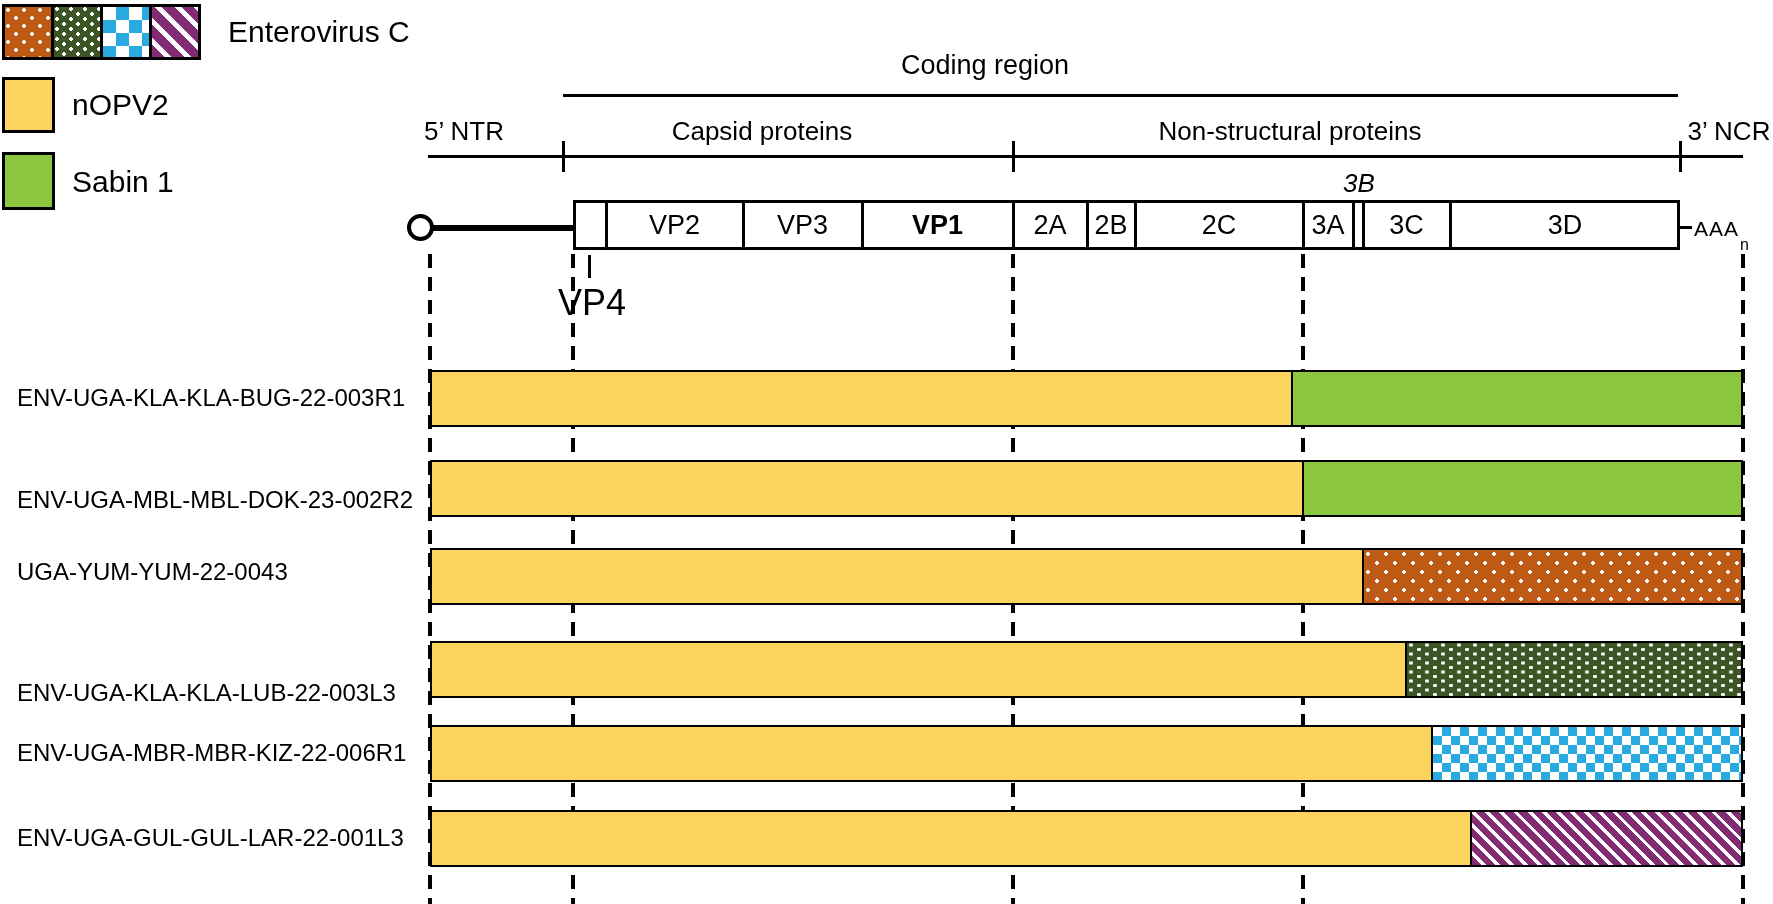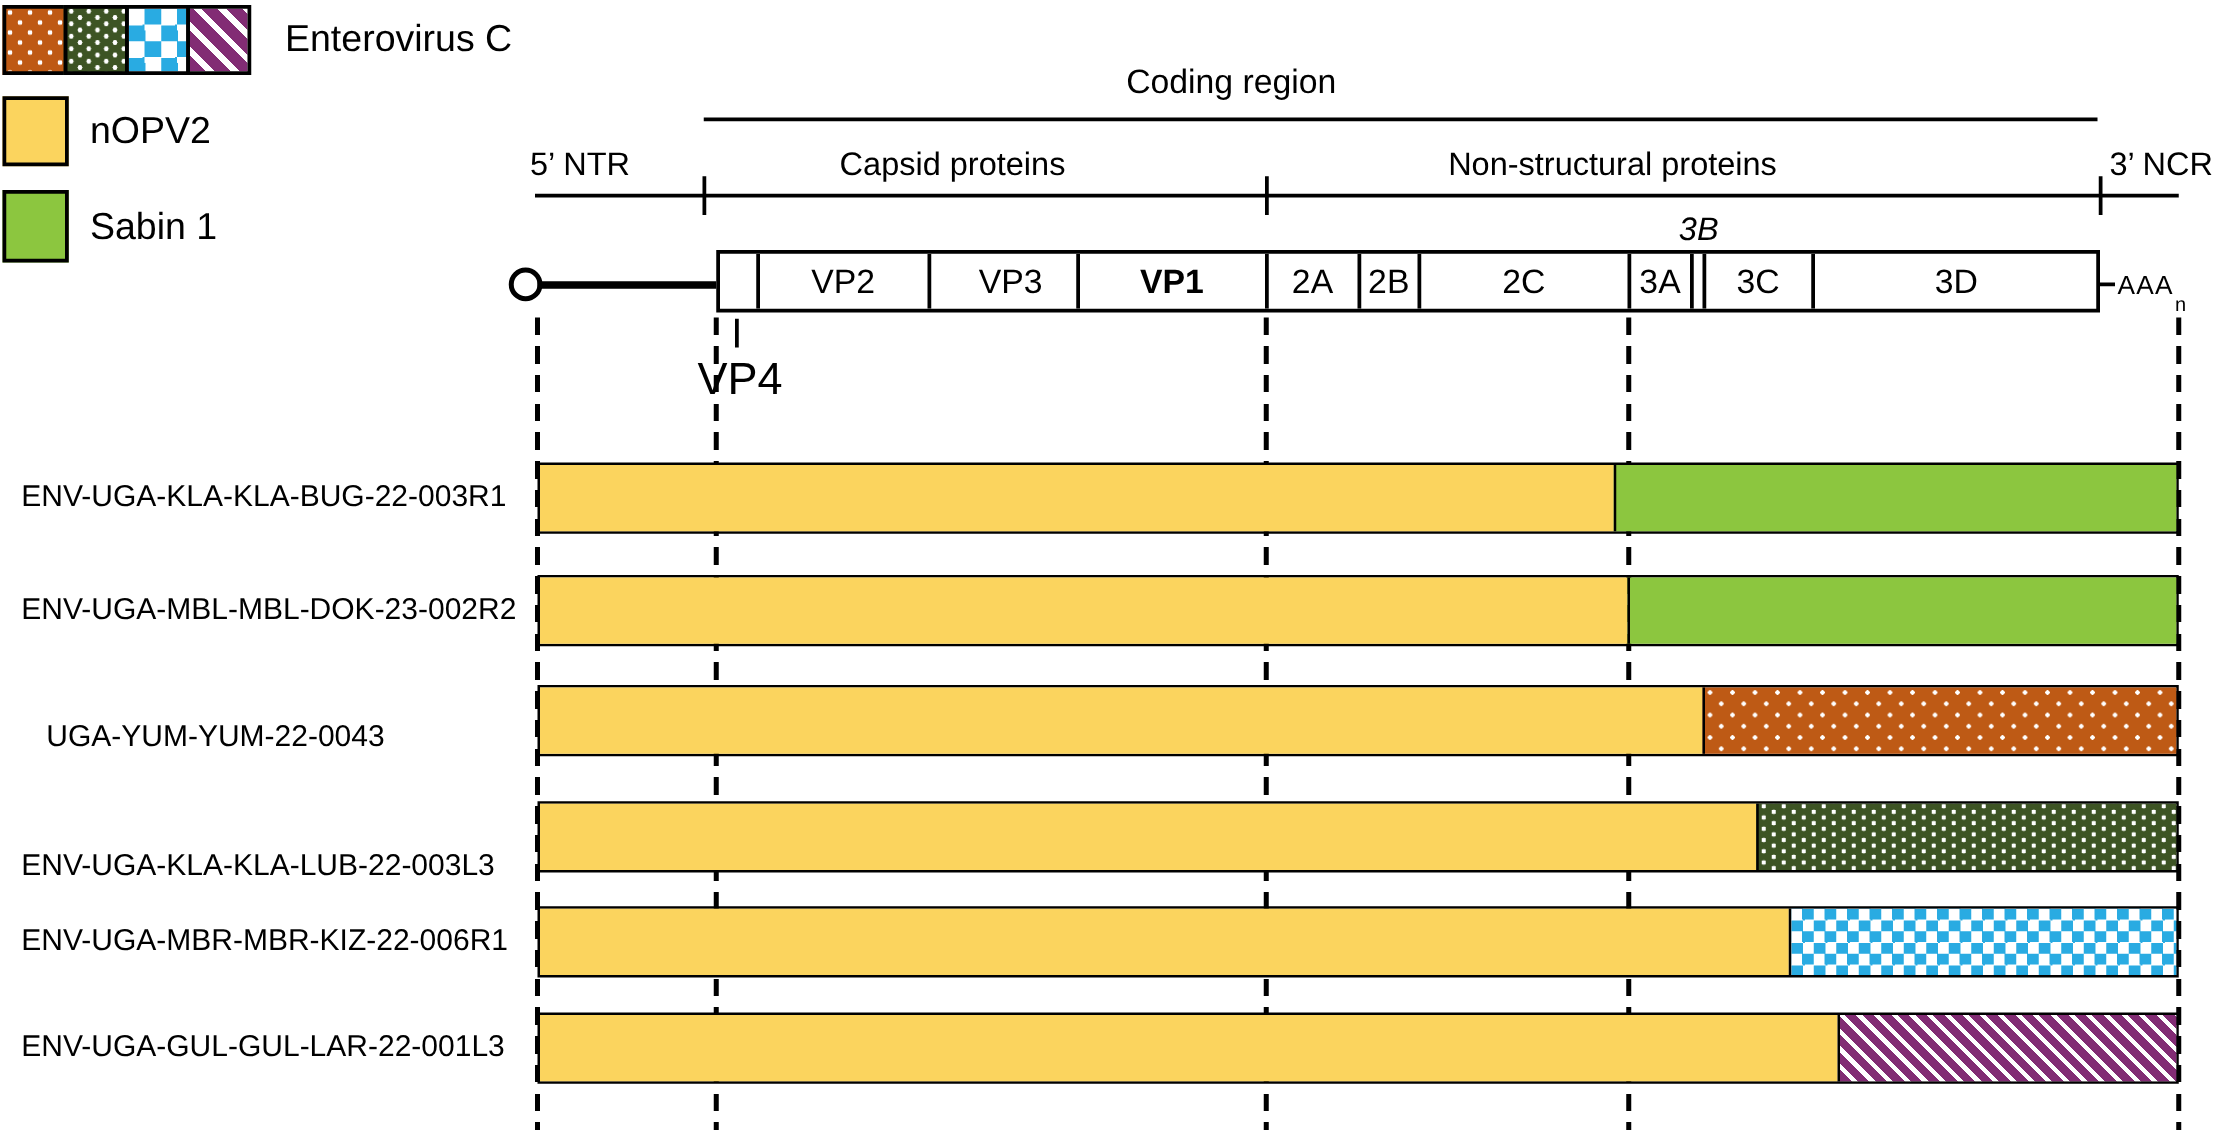--- a/index.html
+++ b/index.html
@@ -83,21 +83,21 @@
   <div class="vtick" style="left:562px;top:141px;height:31px;"></div>
   <div class="vtick" style="left:1012px;top:141px;height:31px;"></div>
   <div class="vtick" style="left:1679px;top:141px;height:31px;"></div>
 
   <div class="abs" style="left:407px;top:214px;width:27px;height:27px;border:4px solid #000;border-radius:50%;background:#fff;box-sizing:border-box;"></div>
   <div class="abs" style="left:430px;top:225px;width:145px;height:6px;background:#000;"></div>
   <div id="genome-box">
       <div class="gseg" style="left: 0px; width: 33px;"></div>
       <div class="gseg" style="left: 30px; width: 137px;">VP2</div>
       <div class="gdiv" style="left: 29px;"></div>
-      <div class="gseg" style="left: 153px; width: 119px; padding-left: 20px;">VP3</div>
+      <div class="gseg" style="left: 167px; width: 119px;">VP3</div>
       <div class="gdiv" style="left: 166px;"></div>
       <div class="gseg" style="left: 286px; width: 151px; font-weight: bold;">VP1</div>
       <div class="gdiv" style="left: 285px;"></div>
       <div class="gseg" style="left: 437px; width: 74px;">2A</div>
       <div class="gdiv" style="left: 436px;"></div>
       <div class="gseg" style="left: 511px; width: 48px; text-align: right;">2B</div>
       <div class="gdiv" style="left: 510px;"></div>
       <div class="gseg" style="left: 559px; width: 168px;">2C</div>
       <div class="gdiv" style="left: 558px;"></div>
       <div class="gseg" style="left: 727px; width: 50px;">3A</div>
@@ -121,22 +121,22 @@
 
   <div id="dash-layer">
       <div class="dash-line" style="left: 428px;"></div>
       <div class="dash-line" style="left: 571px;"></div>
       <div class="dash-line" style="left: 1011px;"></div>
       <div class="dash-line" style="left: 1301px;"></div>
       <div class="dash-line" style="left: 1741px;"></div>
     </div>
 
   <div class="row-label" style="top:383px;">ENV-UGA-KLA-KLA-BUG-22-003R1</div>
-  <div class="row-label" style="top:473px;">ENV-UGA-MBL-MBL-DOK-23-002R2</div>
-  <div class="row-label" style="top:575px;margin-left:20px;">UGA-YUM-YUM-22-0043</div>
+  <div class="row-label" style="top:485px;">ENV-UGA-MBL-MBL-DOK-23-002R2</div>
+  <div class="row-label" style="top:557px;">UGA-YUM-YUM-22-0043</div>
   <div class="row-label" style="top:678px;">ENV-UGA-KLA-KLA-LUB-22-003L3</div>
   <div class="row-label" style="top:738px;">ENV-UGA-MBR-MBR-KIZ-22-006R1</div>
   <div class="row-label" style="top:823px;">ENV-UGA-GUL-GUL-LAR-22-001L3</div>
 
   <div class="bar" style="top: 370px;">
       <div class="p-yellow" style="width: 859px;"></div>
       <div class="seg-right p-green"></div>
     </div>
   <div class="bar" style="top: 460px;">
       <div class="p-yellow" style="width: 870px;"></div>

